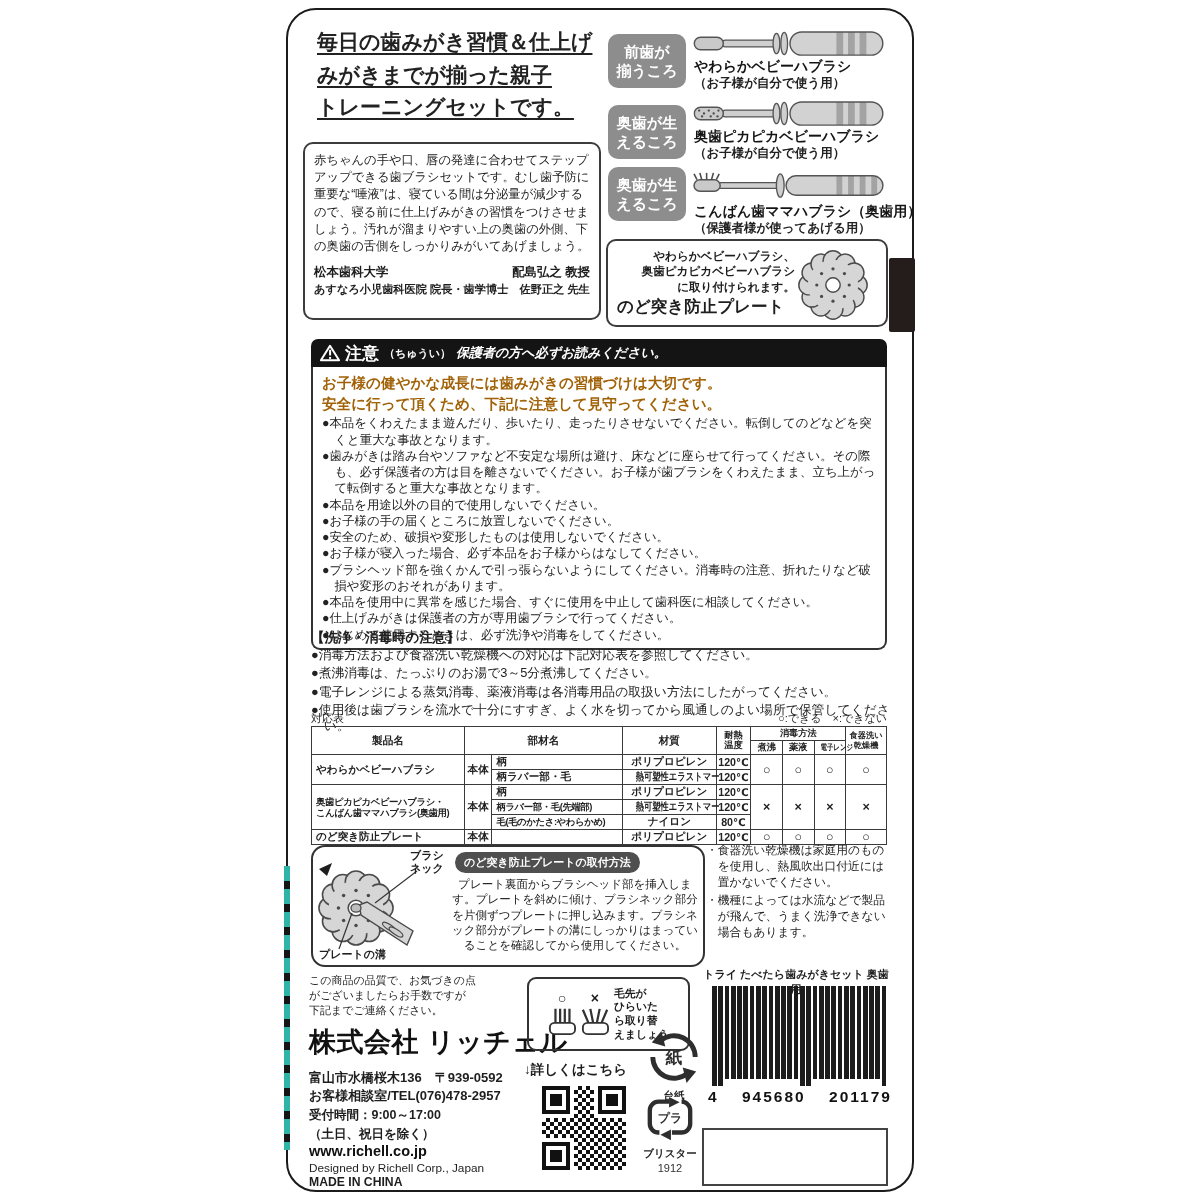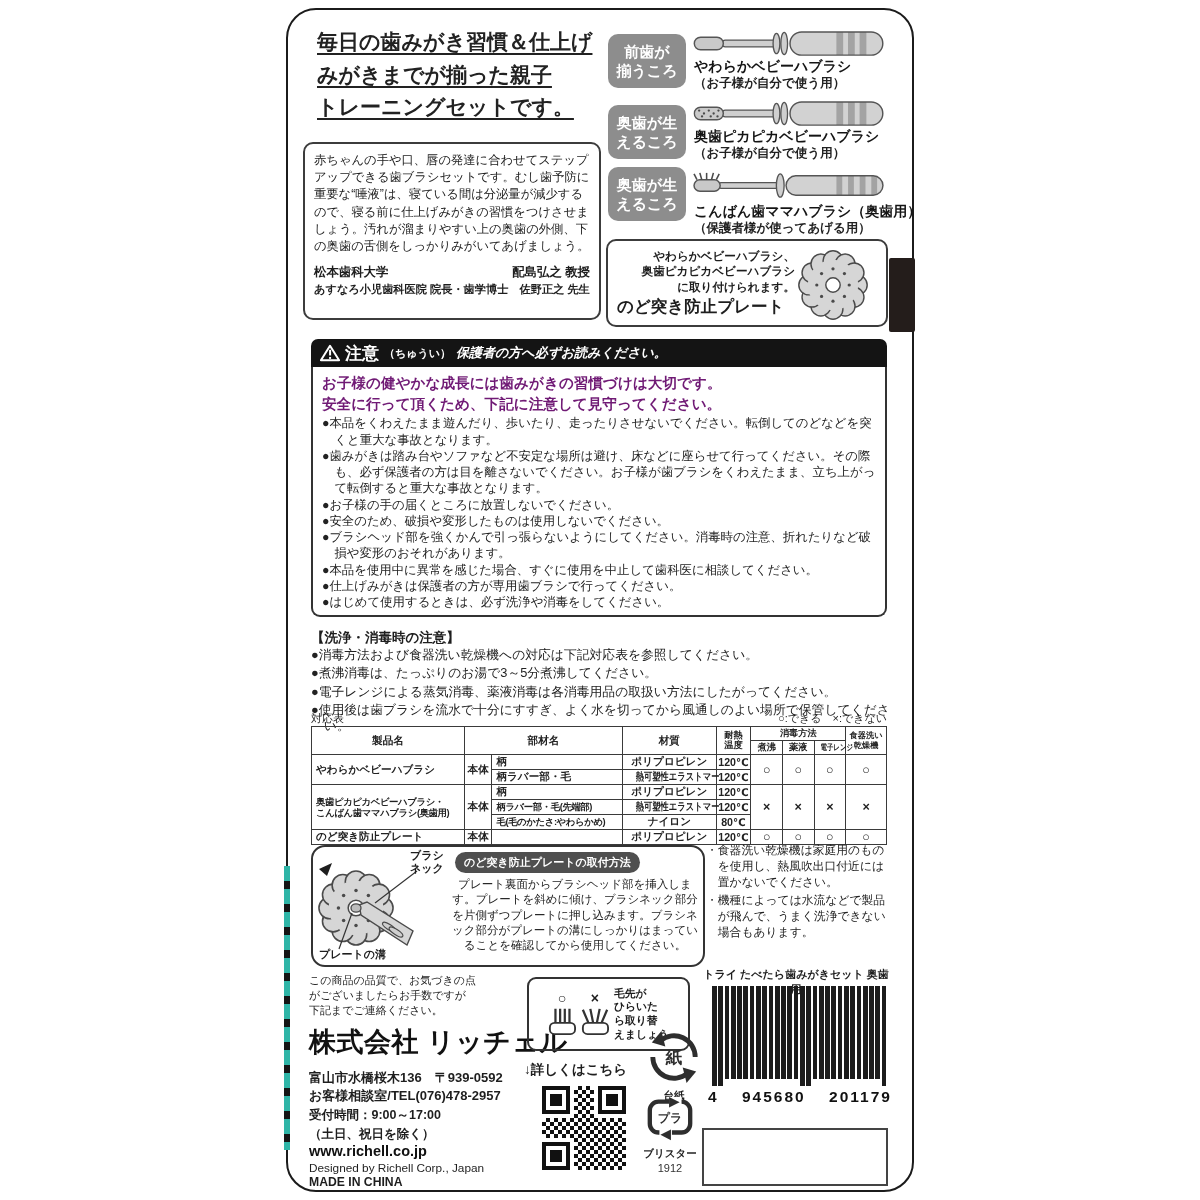--- a/index.html
+++ b/index.html
@@ -29,21 +29,21 @@
   .plate-box { left:606px; top:239px; width:282px; height:88px; border:2px solid #3c3c3c; border-radius:10px; padding:7px 9px; display:flex; }
   .plate-note { font-size:11.6px; line-height:1.33; font-weight:600; width:178px;text-align:right; }
   .plate-title { font-size:16.5px; font-weight:bold; margin-top:2px; }
 
   .caution-wrap { left:311px; top:339px; width:576px; }
   .caution-header { background:#141414; color:#fff; height:28px; border-radius:7px 7px 0 0; display:flex; align-items:center; padding-left:9px; gap:5px; }
   .ct-title { font-size:17px; font-weight:bold; }
   .ct-kana { font-size:11px; font-weight:bold; }
   .ct-rest { font-size:13px; font-weight:bold;font-style:italic; }
   .caution-body { border:2px solid #333; border-top:none; border-radius:0 0 9px 9px; padding:6px 9px 5px 9px; }
-  .caution-lead { font-size:14.6px; font-weight:bold; line-height:1.45; color:#701a75; }
+  .caution-lead { font-size:14.6px; font-weight:bold; line-height:1.45; color:#a16207; }
   .bullet { font-size:12.4px; line-height:1.31; padding-left:1em; text-indent:-1em; color:#222; }
 
   .wash-title { left:311px; top:629px; font-size:13.5px; font-weight:bold; }
   .wash-list { left:311px; top:647px; width:580px; }
   .wash-list .bullet { font-size:12.8px; line-height:1.27; margin-bottom:2px; }
 
   .table-meta { left:311px; top:711px; width:576px; display:flex; justify-content:space-between; font-size:11px; }
   .ctable { left:311px; top:726px; width:576px; border-collapse:collapse; table-layout:fixed; }
   .ctable th,.ctable td { border:1.2px solid #3a3a3a; font-size:10.6px; text-align:center; height:14px; padding:0 1px; font-weight:600; color:#222; }
   .ctable td.left,.ctable th.left { text-align:left; padding-left:4px; }
@@ -243,22 +243,24 @@
     </svg>
     <span class="ct-title">注意</span>
       <span class="ct-kana">（ちゅうい）</span>
       <span class="ct-rest">保護者の方へ必ずお読みください。</span>
   </div>
   <div class="caution-body">
     <div class="caution-lead pre">お子様の健やかな成長には歯みがきの習慣づけは大切です。
 安全に行って頂くため、下記に注意して見守ってください。</div>
     <div class="bullet">●本品をくわえたまま遊んだり、歩いたり、走ったりさせないでください。転倒してのどなどを突くと重大な事故となります。</div>
     <div class="bullet">●歯みがきは踏み台やソファなど不安定な場所は避け、床などに座らせて行ってください。その際も、必ず保護者の方は目を離さないでください。お子様が歯ブラシをくわえたまま、立ち上がって転倒すると重大な事故となります。</div>
+    <div class="bullet">●本品を用途以外の目的で使用しないでください。</div>
     <div class="bullet">●お子様の手の届くところに放置しないでください。</div>
     <div class="bullet">●安全のため、破損や変形したものは使用しないでください。</div>
+    <div class="bullet">●お子様が寝入った場合、必ず本品をお子様からはなしてください。</div>
     <div class="bullet">●ブラシヘッド部を強くかんで引っ張らないようにしてください。消毒時の注意、折れたりなど破損や変形のおそれがあります。</div>
     <div class="bullet">●本品を使用中に異常を感じた場合、すぐに使用を中止して歯科医に相談してください。</div>
     <div class="bullet">●仕上げみがきは保護者の方が専用歯ブラシで行ってください。</div>
     <div class="bullet">●はじめて使用するときは、必ず洗浄や消毒をしてください。</div>
   </div>
 </div>
 
 <div class="abs wash-title">【洗浄・消毒時の注意】</div>
 <div class="abs wash-list">
   <div class="bullet">●消毒方法および食器洗い乾燥機への対応は下記対応表を参照してください。</div>

